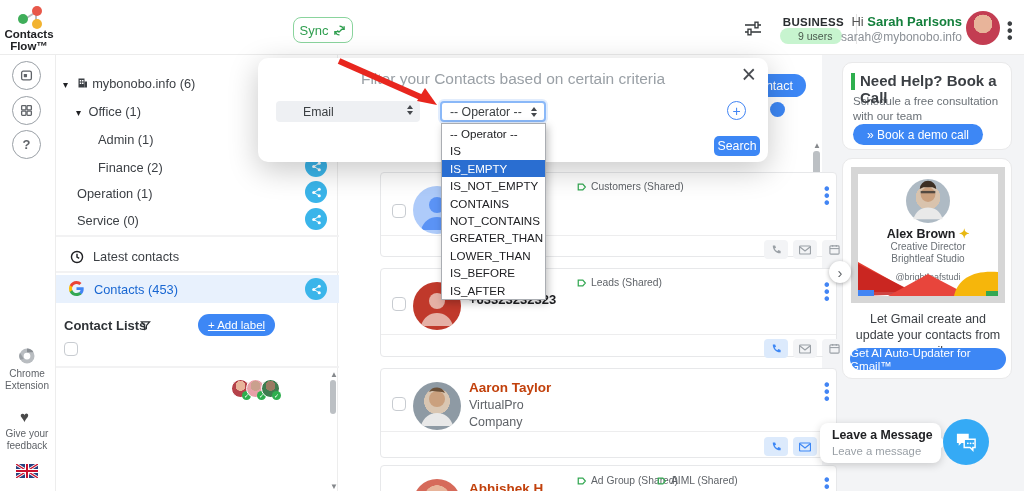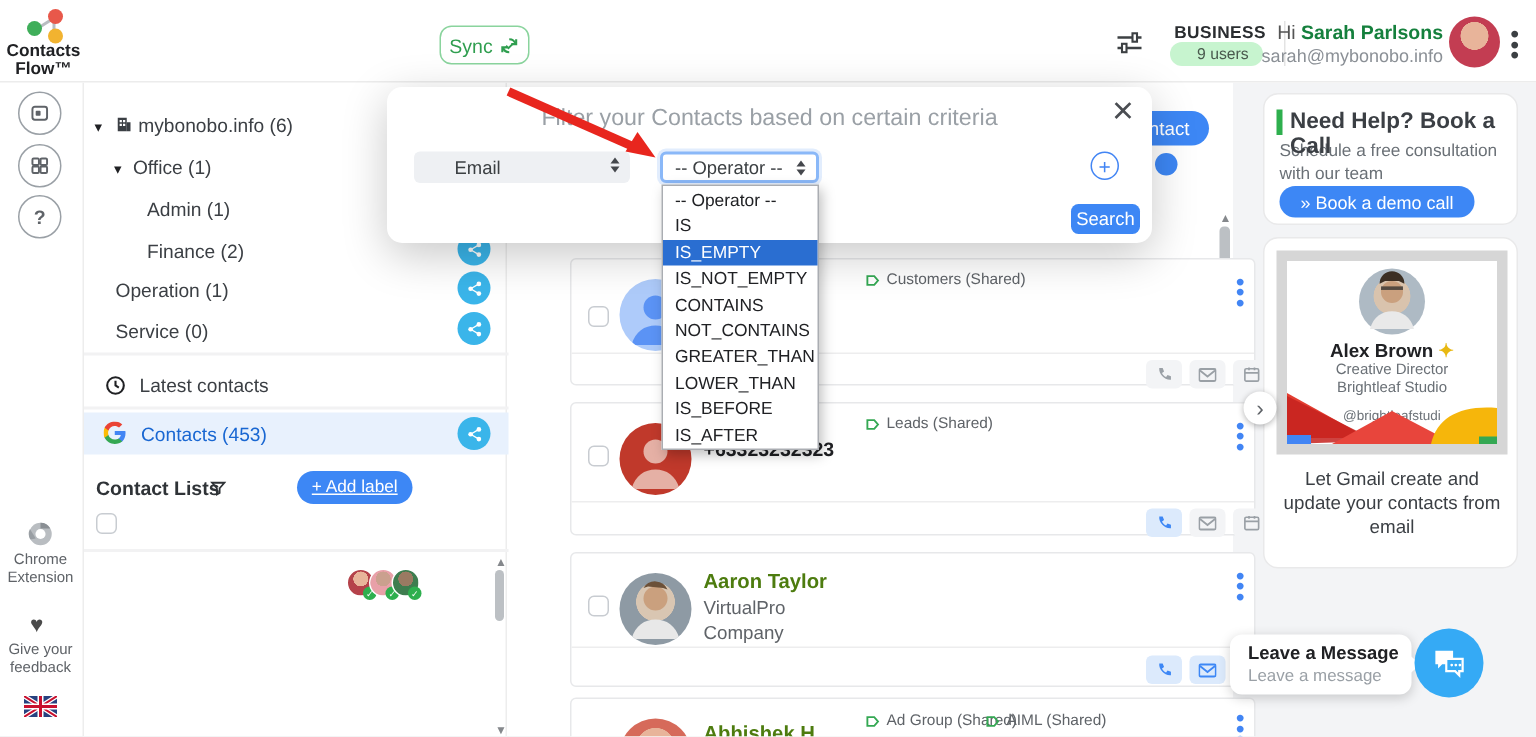--- a/index.html
+++ b/index.html
@@ -54,21 +54,21 @@
   .main-panel { position:absolute; left:339px; top:55px; width:483px; height:436px; background:#fff; z-index:1; }
   .contact-btn { position:absolute; left:716px; top:74px; width:90px; height:23px; background:#3d87f5; border-radius:16px; color:#fff; font-size:12.5px; display:flex; align-items:center; justify-content:flex-end; padding-right:13px; cursor:pointer; z-index:2; }
   .card { position:absolute; left:352px; width:457px; background:#fff; border:1px solid #e7e8ea; border-radius:4px; z-index:2;margin-left:28px; }
   .card-div { position:absolute; left:0; width:455px; height:1px; background:#ededee; }
   .tag-chip { display:flex; align-items:center; gap:4px; font-size:10.3px; color:#5f6368; }
   .contact-avatar { position:absolute; width:48px; height:48px; border-radius:50%; overflow:hidden; }
   .foot-ic { position:absolute; width:24px; height:19px; border-radius:4px; display:flex; align-items:center; justify-content:center; }
   .foot-gray { background:#f3f4f6; }
   .foot-blue { background:#dceafc; }
   .foot-cal-active { background:#eaf2fe; border:1px solid #3d87f5; }
-  .c-name { font-weight:bold; font-size:13.5px; color:#4d7c0f; }
+  .c-name { font-weight:bold; font-size:13.5px; color:#c2410c; }
   .c-sub { font-size:12.5px; color:#5f6368; }
 
   
   .modal { position:absolute; left:258px; top:58px; width:510px; height:104px; background:#fff; border-radius:10px; box-shadow:0 8px 30px rgba(0,0,0,.22); z-index:50; }
   .modal-title { position:absolute; left:0; top:12px; width:510px; text-align:center; color:#9aa0a6; font-size:15.5px; }
   .close-x { position:absolute; right:12px; top:2px; font-size:25px; color:#4a4d52; cursor:pointer; font-weight:300; }
   .sel { position:absolute; top:43px; height:21px; background:#eef0f3; border-radius:4px; display:flex; align-items:center; font-size:12.3px; color:#3c4043; padding:0 8px; cursor:pointer; }
   .sel-arrows { position:absolute; right:7px; top:4px; display:flex; flex-direction:column; gap:2px; }
   .tri-up { width:0; height:0; border-left:3.5px solid transparent; border-right:3.5px solid transparent; border-bottom:4.5px solid #44474c; }
   .tri-dn { width:0; height:0; border-left:3.5px solid transparent; border-right:3.5px solid transparent; border-top:4.5px solid #44474c; }
@@ -606,20 +606,21 @@
         <path d="M0 0 L54 30 L0 30 Z" fill="#e33e31"></path>
         <path d="M0 0 L70 26 L104 0 L140 34 L0 34 Z" fill="none"></path>
         <path d="M0 2 L60 32 L-2 34 Z" fill="#c5221f" opacity=".85"></path>
         <path d="M30 34 L70 12 L112 34 Z" fill="#e8453c"></path>
         <path d="M96 34 C100 16 116 8 140 10 L140 34 Z" fill="#f6b60b"></path>
         <rect x="0" y="28" width="16" height="6" fill="#4285f4"></rect>
         <rect x="128" y="29" width="12" height="5" fill="#34a853"></rect>
       </svg>
     </div>
     <div class="abs promo-text" style="left:9px;top:152px;width:152px;">Let Gmail create and update your contacts from email</div>
+    <div class="abs blue-pill" style="left:7px;top:189px;width:156px;height:22px;font-size:11.6px;">Get AI Auto-Updater for Gmail™</div>
   </div>
   <div class="chev-btn">
     <span>›</span>
   </div>
 
   <div class="chat-tip">
     <div class="bold" style="font-size:12.3px;color:#202124;">Leave a Message</div>
     <div style="font-size:11.3px;color:#9aa0a6;margin-top:3px;">Leave a message</div>
   </div>
   <div class="chat-bubble">

